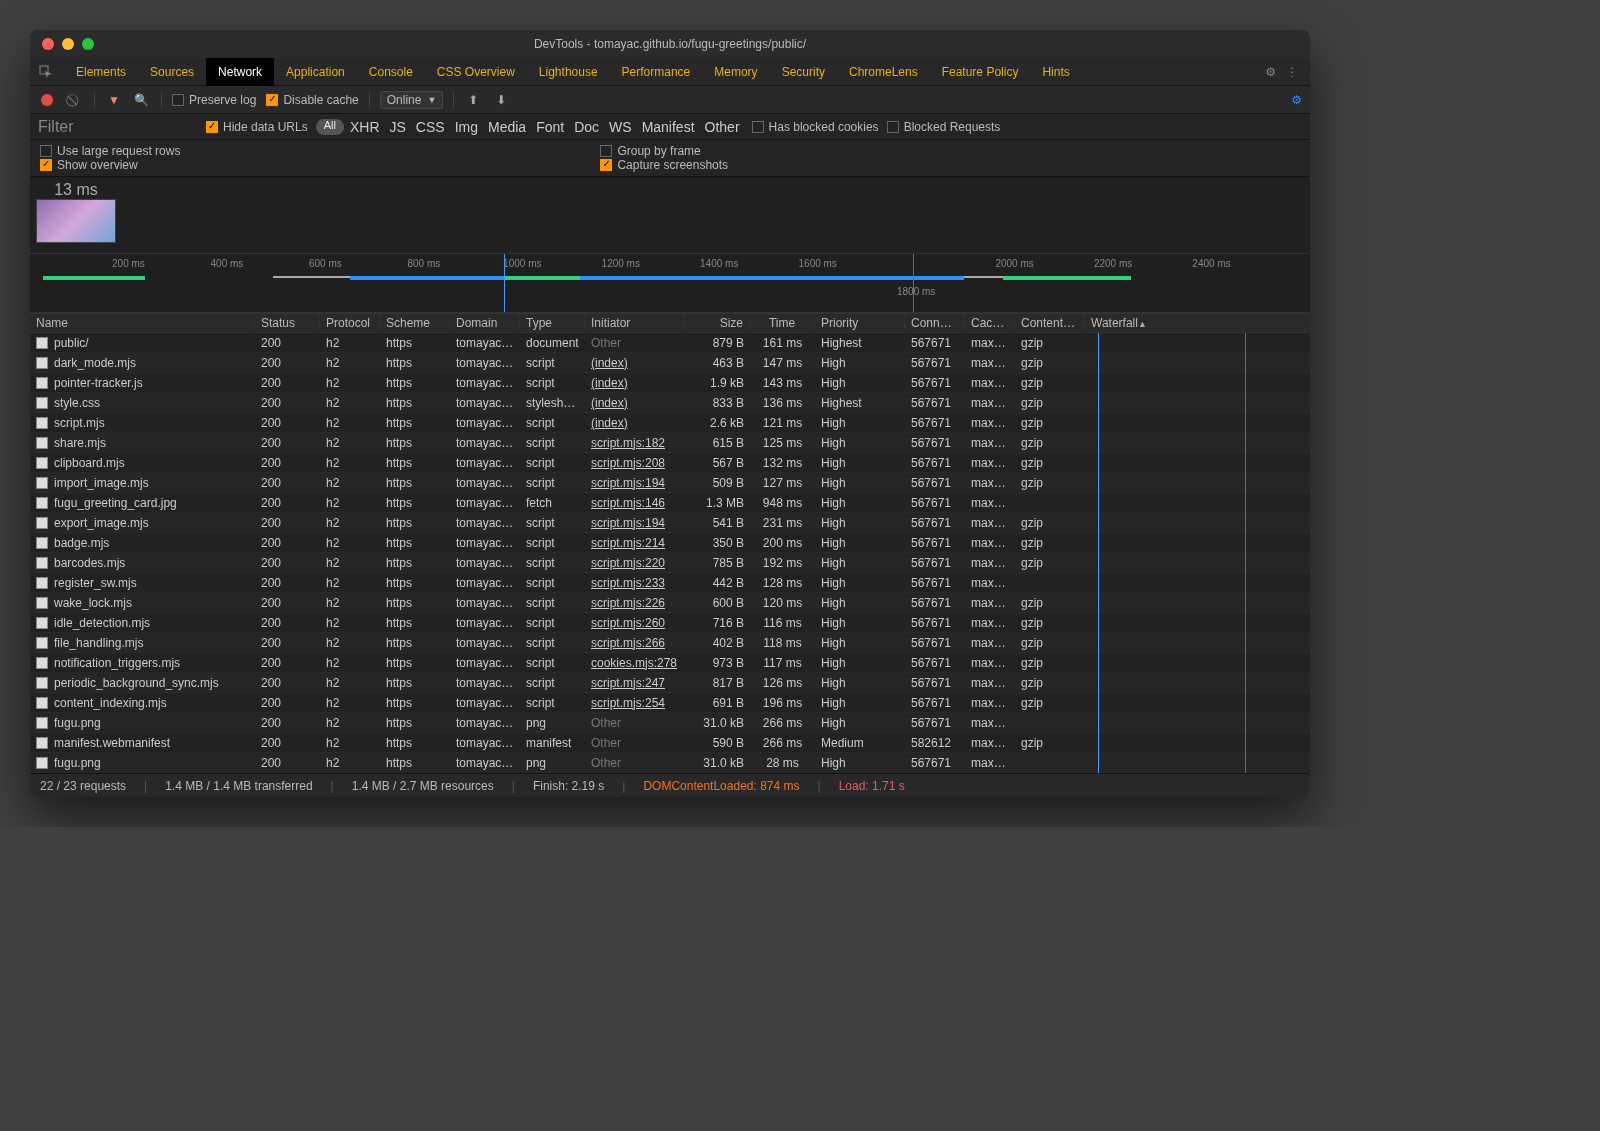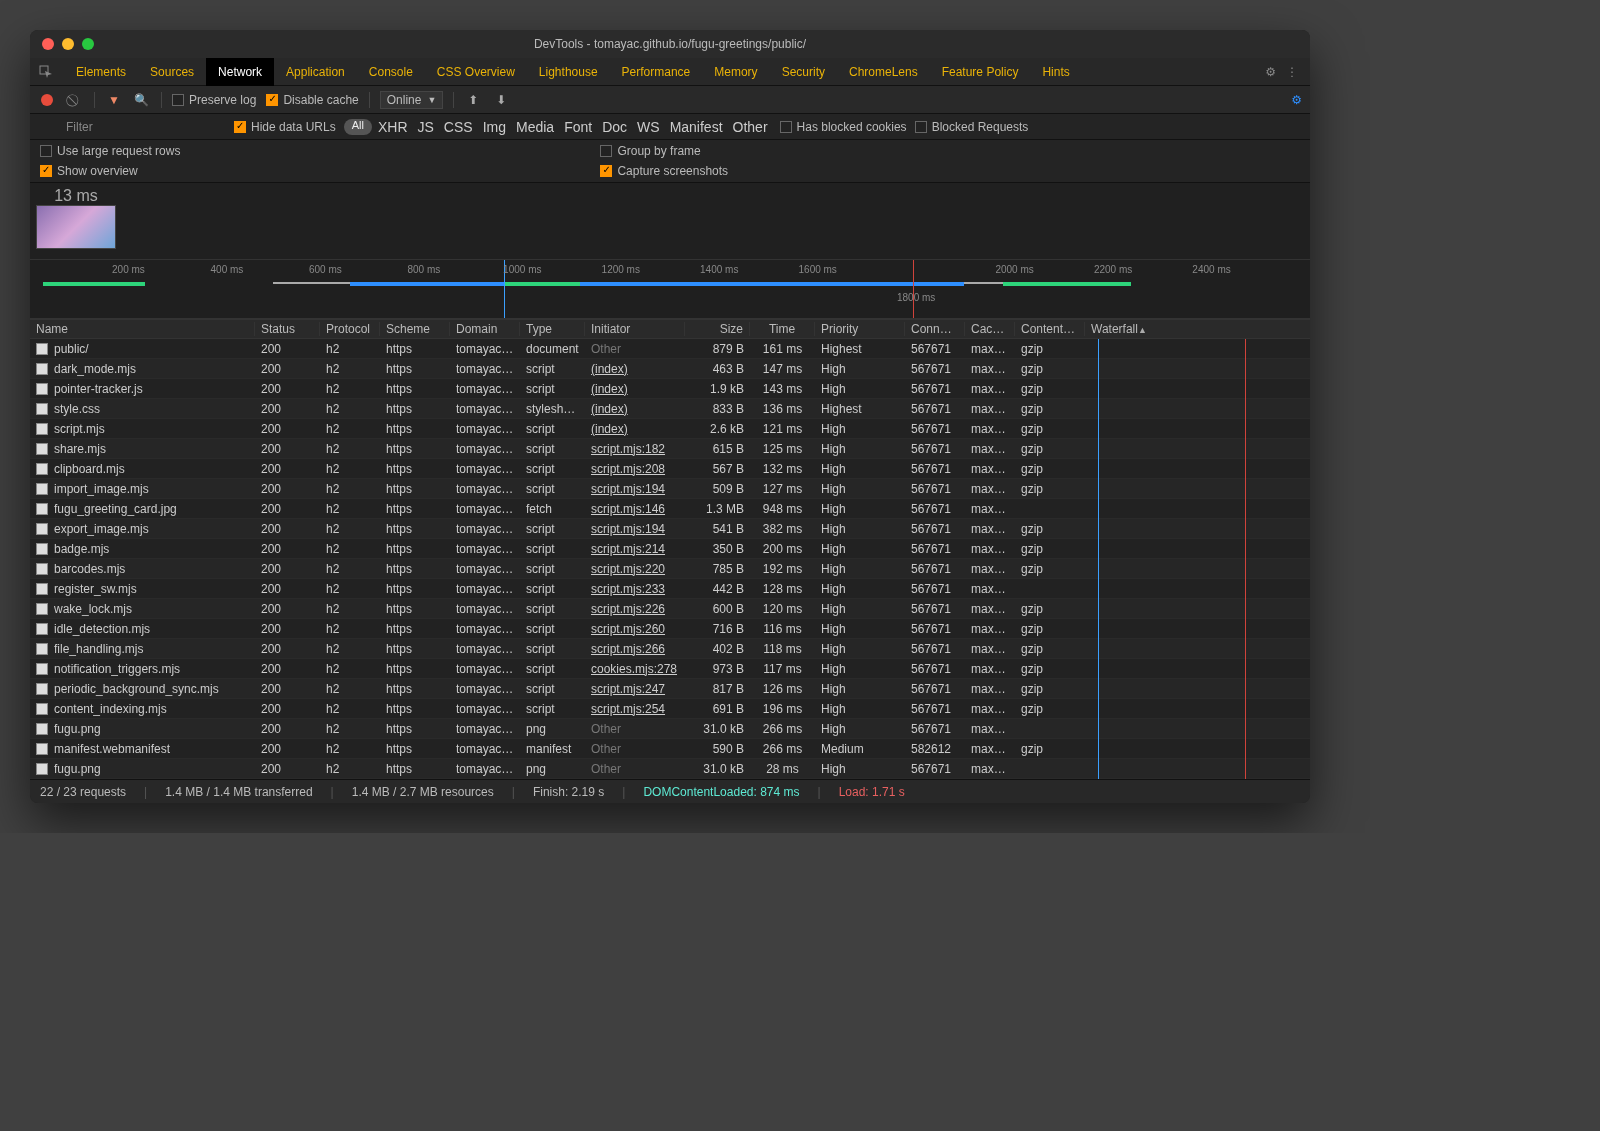--- a/index.html
+++ b/index.html
@@ -20,25 +20,25 @@
   .tbtn { width:18px; height:18px; display:flex; align-items:center; justify-content:center; color:#aaa; }
   .record { width:12px;height:12px;border-radius:50%;background:#e74c3c;}
   .no-icon {color:#888;}
   .funnel {color:#e86; }
   .chk { display:flex; align-items:center; gap:5px; color:#bbb; font-size:12px;}
   .chk .box{width:12px;height:12px;border:1px solid #666;background:#222;display:inline-block;}
   .chk .box.checked{background:#ff9500;border-color:#ff9500;position:relative;}
   .chk .box.checked::after{content:"✓";color:#000;font-size:10px;position:absolute;top:-2px;left:1px;}
   .sel { background:#333; border:1px solid #444; color:#bbb; padding:1px 6px; font-size:12px; display:flex;align-items:center;gap:6px;}
   .filter-row { display:flex; align-items:center; height:26px; background:#242424; border-bottom:1px solid #111; padding:0 8px; gap:8px;}
-  .filter-input { width:160px; font-size:12px; color:#888;margin-left:28px; }
+  .filter-input { width:160px; font-size:16px; color:#888; }
   .pill { background:#555; border-radius:8px; padding:0 8px; color:#eee; font-size:11px;}
   .ftype { color:#ccc; font-size:14px; padding:0 4px; cursor:pointer;}
   .options-row { display:flex; background:#242424; padding:4px 10px; gap:420px; border-bottom:1px solid #111;}
-  .options-col { display:flex; flex-direction:column; gap:6px;}
+  .options-col { display:flex; flex-direction:column; }
   .screenshot-strip { background:#202020; padding:4px 6px 10px 6px;}
   .ss-label{font-size:16px;color:#aaa;text-align:center;width:80px;}
   .thumb{width:80px;height:44px;background:linear-gradient(135deg,#8a6fb0,#d6a8d8,#6ea5d8);border:1px solid #444;}
   .timeline { height:60px; background:#1f1f1f; position:relative; border-top:1px solid #333; border-bottom:1px solid #333;}
   .tick { position:absolute; top:4px; font-size:10px; color:#888; transform:translateX(-50%);}
   .tl-bar { position:absolute; top:22px; height:4px; }
   .tl-line { position:absolute; top:0; bottom:0; width:1px;}
   .grid-head,.grid-row { display:flex; align-items:center; height:20px; }
   .grid-head { background:#2a2a2a; border-top:1px solid #333; border-bottom:1px solid #333; color:#bbb; font-size:12px;}
   .cell { padding:0 6px; overflow:hidden; white-space:nowrap; text-overflow:ellipsis; font-size:12px;}
@@ -48,21 +48,21 @@
   .c-conn{width:60px;} .c-cache{width:50px;} .c-enc{width:70px;} .c-wf{flex:1;position:relative;}
   .grid-row{color:#ccc;border-bottom:1px solid #2a2a2a;}
   .grid-row:nth-child(even){background:#262626;}
   .grid-row:nth-child(odd){background:#222;}
   .file-ico{width:12px;height:12px;border:1px solid #888;background:#ddd;display:inline-block;}
   .init-link{color:#ccc;text-decoration:underline;cursor:pointer;}
   .init-dim{color:#777;}
   .wf-bar{position:absolute;top:4px;height:10px;}
   .wf-wait{background:#ddd;}
   .status-bar{display:flex;align-items:center;height:24px;background:#282828;border-top:1px solid #111;padding:0 10px;gap:18px;font-size:12px;}
-  .sb-dim{color:#bbb;} .sb-blue{color:#5eead4;} .sb-red{color:#e86060;}
+  .sb-dim{color:#bbb;} .sb-blue{color:#f97316;} .sb-red{color:#e86060;}
   .vline{width:1px;background:#3ba0ff;position:absolute;top:0;bottom:0;}
   .vline.red{background:#d0433b;}
   .sort-ind{margin-left:auto;font-size:9px;color:#aaa;}
   .gear-blue{color:#2e8fff;margin-left:auto;}
   .hdr-cell{border-right:1px solid #333;}
 </style>
 </head>
 <body>
 
 <div class="window">
@@ -409,21 +409,21 @@
           <span class="file-ico"></span>
           <span>export_image.mjs</span>
         </div>
         <div class="cell c-stat">200</div>
         <div class="cell c-proto">h2</div>
         <div class="cell c-schm">https</div>
         <div class="cell c-dom">tomayac…</div>
         <div class="cell c-type">script</div>
         <div class="cell c-init"><span class="init-link">script.mjs:194</span></div>
         <div class="cell c-size">541 B</div>
-        <div class="cell c-time">382 ms</div>
+        <div class="cell c-time">231 ms</div>
         <div class="cell c-prio">High</div>
         <div class="cell c-conn">567671</div>
         <div class="cell c-cache">max-…</div>
         <div class="cell c-enc">gzip</div>
         <div class="cell c-wf"></div>
       </div>
       <div class="grid-row">
         <div class="cell c-name">
           <span class="file-ico"></span>
           <span>badge.mjs</span>

